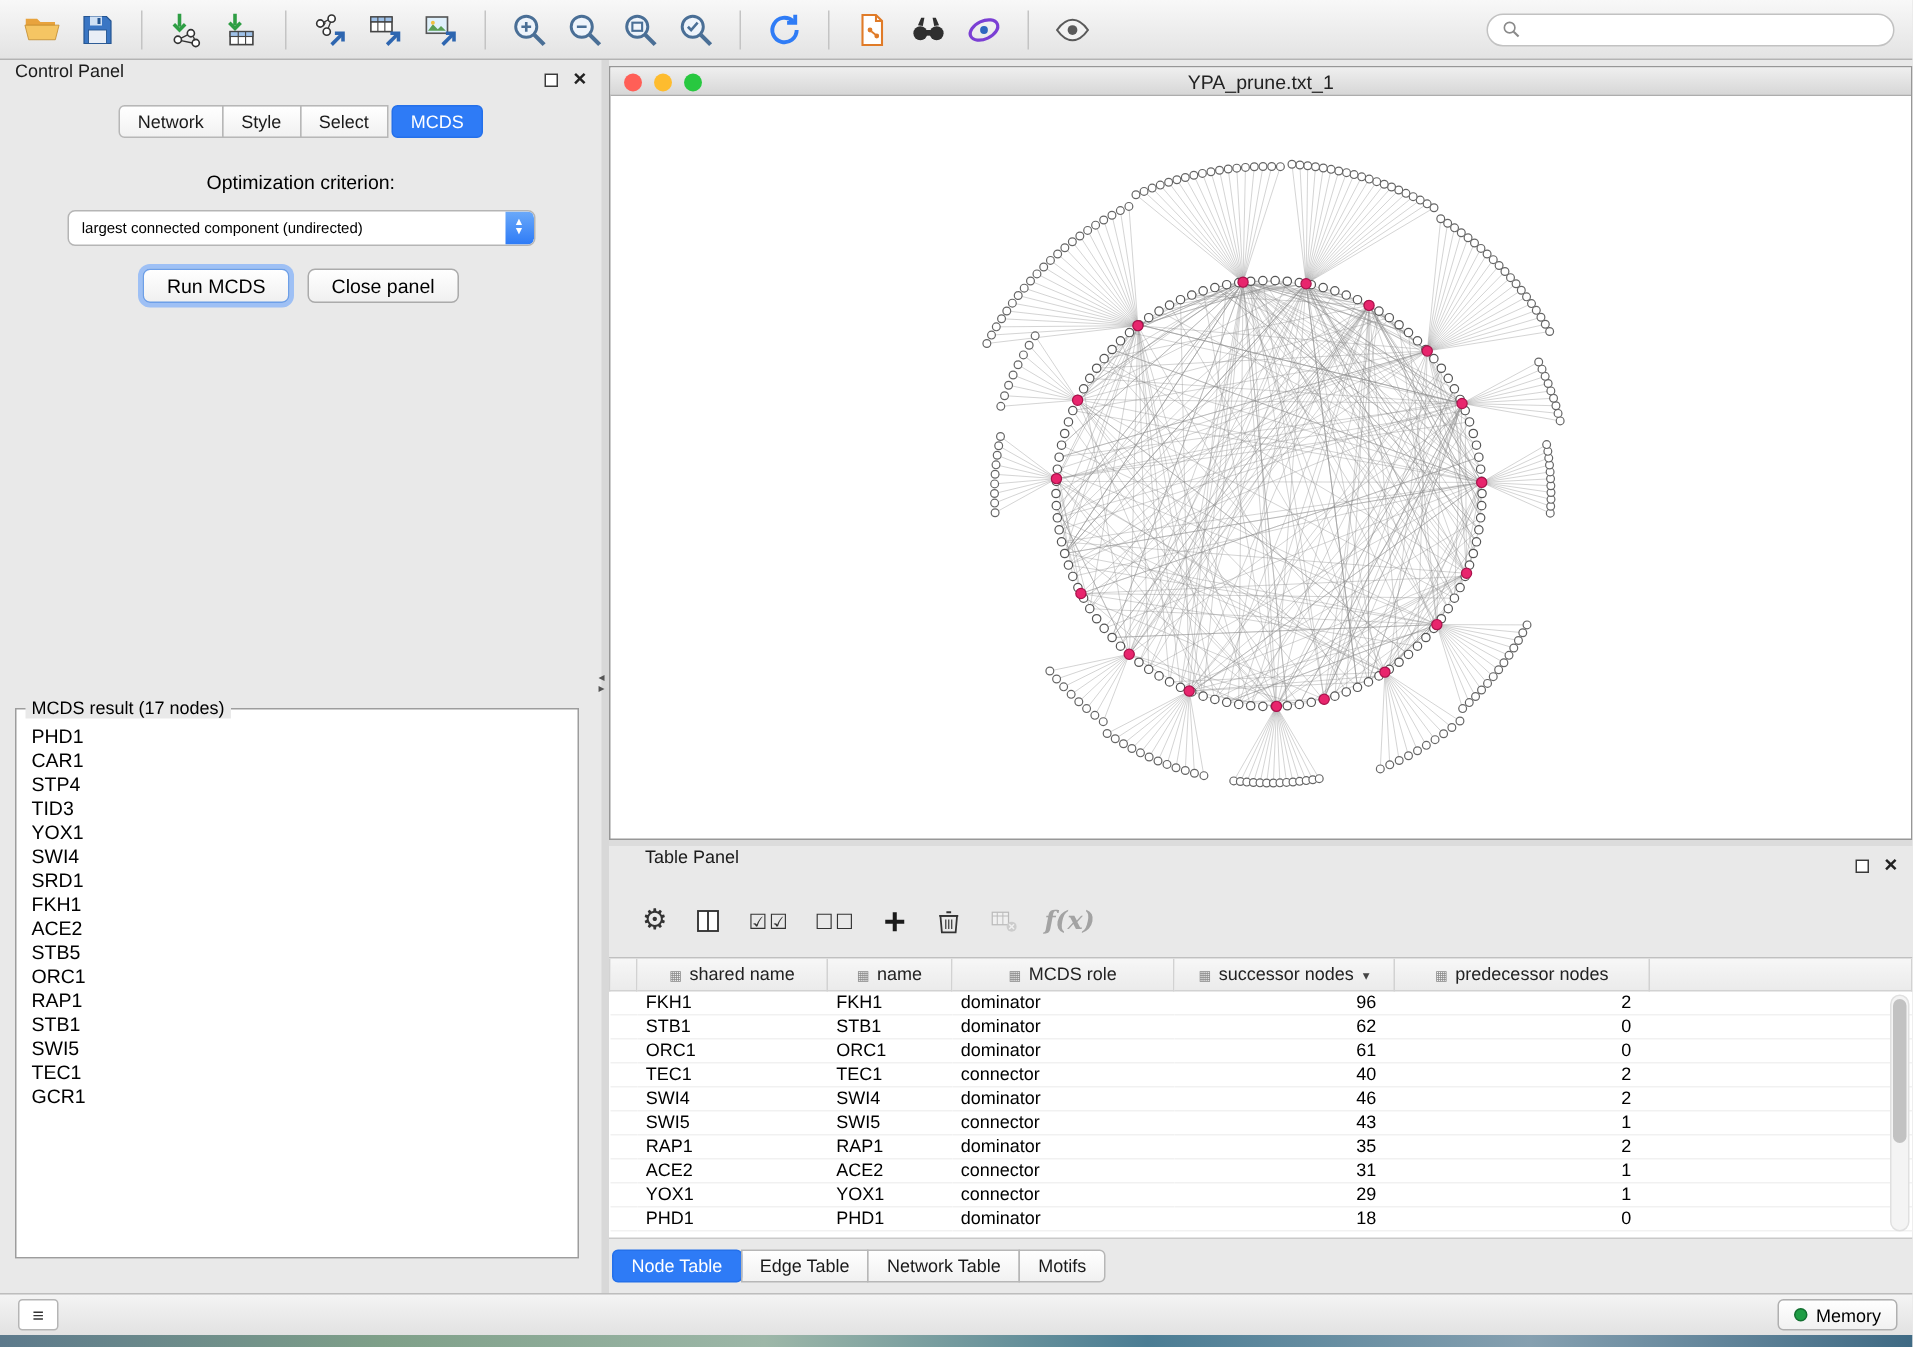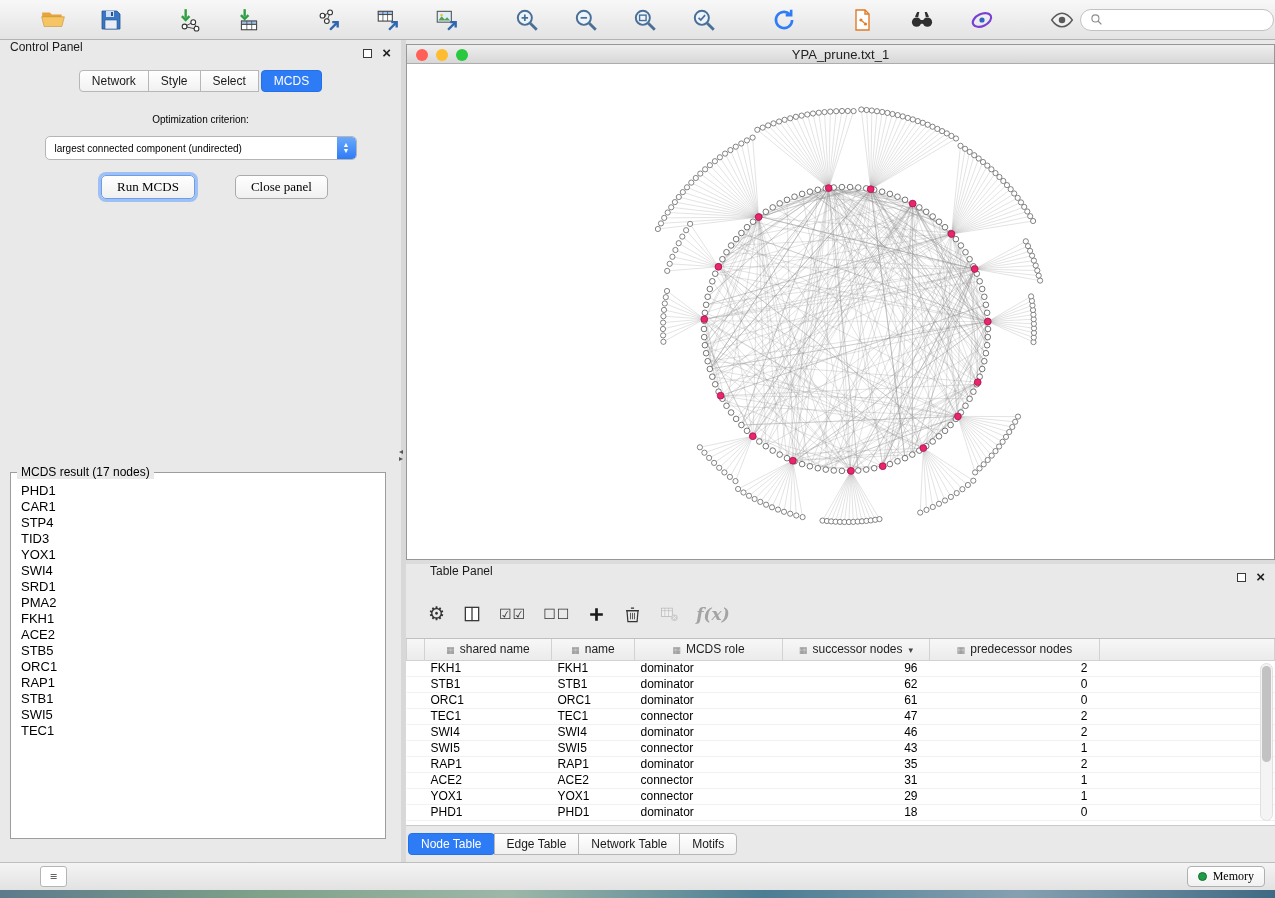--- a/index.html
+++ b/index.html
@@ -1,19 +1,19 @@
 <!DOCTYPE html>
 <html><head>
 <meta charset="utf-8">
 <style>
   * { margin:0; padding:0; box-sizing:border-box; }
   html,body { width:1275px; height:898px; overflow:hidden; }
   body { font-family:"Liberation Sans",sans-serif; background:#e9e9e9; position:relative; font-size:12px; color:#111; }
   svg { display:block; }
-  button { background:none; border:none; font-family:Liberation Serif, serif; cursor:default;margin-left:28px; }
+  button { background:none; border:none; font-family:Liberation Sans, sans-serif; cursor:default; }
 
   
   .toolbar { position:absolute; top:0; left:0; right:0; height:40px;
     background:linear-gradient(#f8f8f8,#e3e3e3); border-bottom:1px solid #b3b3b3;
     display:flex; align-items:center; padding:0 12px; gap:5px; }
   .tb-btn { width:32px; height:32px; display:flex; align-items:center; justify-content:center; border-radius:4px; }
   .tb-sep { width:1px; height:26px; background:#c4c4c4; margin:0 8px; }
   .search-box { margin-left:auto; width:272px; height:22px; background:#fff; border:1px solid #c2c2c2;
     border-radius:12px; display:flex; align-items:center; padding:0 9px; gap:6px; }
   .search-box input { border:none; outline:none; flex:1; font-size:12px; background:transparent; font-family:inherit; }
@@ -29,21 +29,21 @@
   .win-btns { margin-left:auto; display:flex; align-items:center; gap:10px; }
   .float-btn { width:9px; height:9px; border:1.4px solid #3a3a3a; background:#fff; }
   .close-x { font-size:15px; font-weight:bold; color:#222; line-height:10px; }
   .cp-tabs { display:flex; justify-content:center; margin-top:4px; }
   .seg-tab { font-size:12px; padding:3px 12px; background:linear-gradient(#ffffff,#f1f1f1);
     border:1px solid #b7b7b7; margin-left:-1px; color:#1a1a1a; }
   .seg-tab.first { border-radius:4px 0 0 4px; margin-left:0; }
   .seg-tab.last { border-radius:0 4px 4px 0; }
   .seg-tab.active { background:#2e7bf6; color:#fff; border-color:#2470ea; border-radius:4px; margin-left:2px; }
   .cp-body { text-align:center; }
-  .opt-label { margin-top:22px; font-size:10px; color:#000; }
+  .opt-label { margin-top:22px; font-size:13px; color:#000; }
   .combo { margin:11px auto 0; width:312px; height:24px; background:#fff; border:1px solid #b5b5b5;
     border-radius:5px; display:flex; align-items:center; overflow:hidden; }
   .combo-text { flex:1; font-size:10px; text-align:left; padding-left:9px; white-space:nowrap; color:#000; }
   .combo-stepper { width:19px; align-self:stretch; background:linear-gradient(#6aa9fa,#2e7bf6);
     color:#fff; display:flex; flex-direction:column; align-items:center; justify-content:center;
     font-size:7px; line-height:6px; border-radius:0 4px 4px 0; }
   .cp-buttons { margin-top:15px; display:flex; justify-content:center; gap:12px; }
   .btn { font-size:13px; padding:3px 15px; background:linear-gradient(#ffffff,#f0f0f0);
     border:1px solid #ababab; border-radius:5px; color:#000; }
   .btn.focus { box-shadow:0 0 0 3px rgba(96,158,255,.55); border-color:#6d9fe8; }
@@ -275,29 +275,29 @@
     <fieldset class="mcds-box">
       <legend>MCDS result (17 nodes)</legend>
       <div class="mcds-list">
           <div class="mcds-item">PHD1</div>
           <div class="mcds-item">CAR1</div>
           <div class="mcds-item">STP4</div>
           <div class="mcds-item">TID3</div>
           <div class="mcds-item">YOX1</div>
           <div class="mcds-item">SWI4</div>
           <div class="mcds-item">SRD1</div>
-          <div class="mcds-item">PMA2</div>
           <div class="mcds-item">FKH1</div>
           <div class="mcds-item">ACE2</div>
           <div class="mcds-item">STB5</div>
           <div class="mcds-item">ORC1</div>
           <div class="mcds-item">RAP1</div>
           <div class="mcds-item">STB1</div>
           <div class="mcds-item">SWI5</div>
           <div class="mcds-item">TEC1</div>
+          <div class="mcds-item">GCR1</div>
         </div>
     </fieldset>
   </div>
 
   <div class="v-split">
       <span class="grip">◂<br>▸</span>
     </div>
   <div class="h-split"></div>
 
   <div class="network-window">
@@ -1223,21 +1223,21 @@
               <td>dominator</td>
               <td class="num">61</td>
               <td class="num">0</td>
               <td></td>
             </tr>
             <tr>
               <td></td>
               <td>TEC1</td>
               <td>TEC1</td>
               <td>connector</td>
-              <td class="num">47</td>
+              <td class="num">40</td>
               <td class="num">2</td>
               <td></td>
             </tr>
             <tr>
               <td></td>
               <td>SWI4</td>
               <td>SWI4</td>
               <td>dominator</td>
               <td class="num">46</td>
               <td class="num">2</td>

